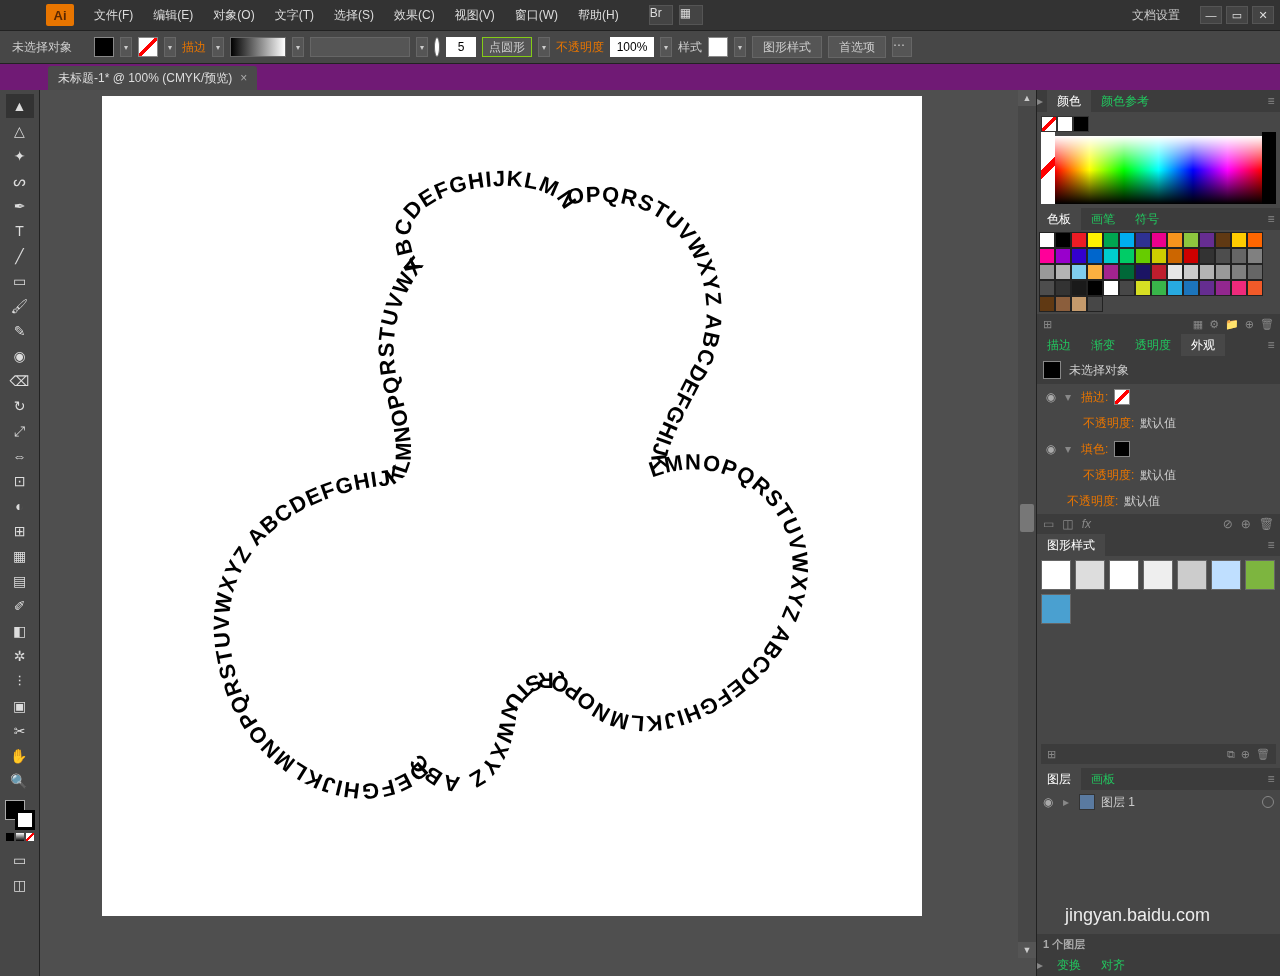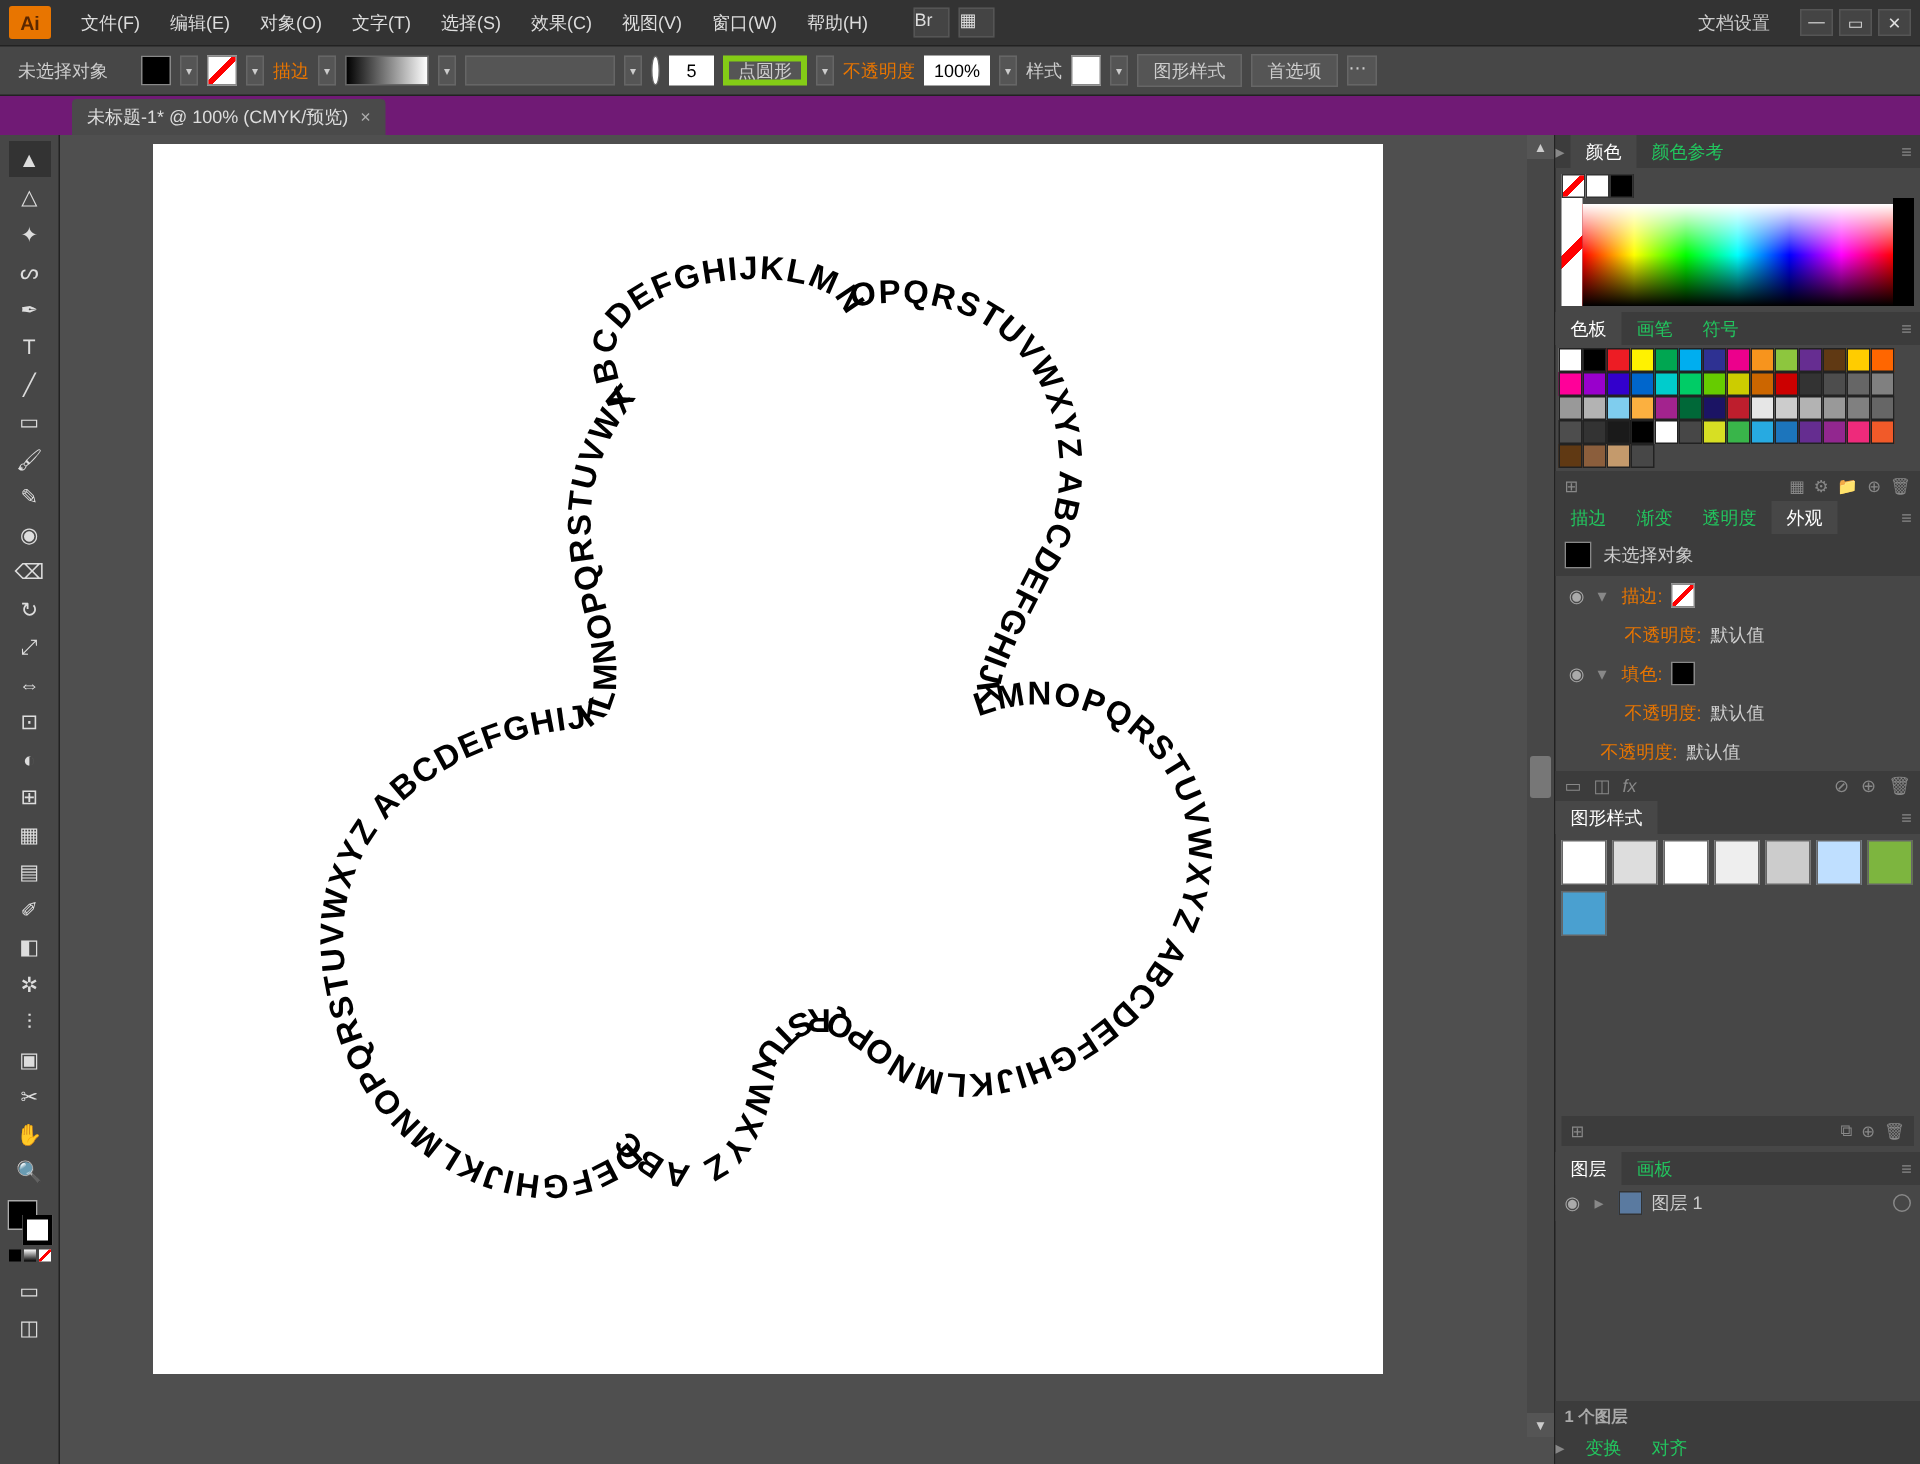--- a/index.html
+++ b/index.html
@@ -1,33 +1,33 @@
 <!DOCTYPE html>
 <html><head>
 <meta charset="utf-8">
 <style>
 * { margin: 0; padding: 0; box-sizing: border-box; font-family: sans-serif; user-select: none; }
 body { width: 1280px; height: 976px; background: #333; overflow: hidden; position: relative; }
 .menubar { height: 30px; background: #333; display: flex; align-items: center; padding: 0 6px; font-size: 12px; color: #ddd; }
-.menubar .logo { width: 28px; height: 22px; background: #e87500; color: #5a2700; font-weight: bold; display: flex; align-items: center; justify-content: center; border-radius: 2px; margin-right: 10px; font-size: 13px; }
+.menubar .logo { width: 28px; height: 22px; background: #e87500; color: #5a2700; font-weight: bold; display: flex; align-items: center; justify-content: center; border-radius: 2px; margin-right: 10px; font-size: 13px; margin-left: 40px; }
 .menubar .mitem { padding: 0 10px; cursor: default; }
 .menubar .spacer { flex: 1; }
 .menubar .iconbtn { width: 24px; height: 20px; background: #444; margin: 0 3px; border: 1px solid #555; }
 .menubar .rightlbl { padding: 0 10px; color: #ccc; }
 .winbtns { display: flex; gap: 4px; margin-left: 10px; }
 .winbtn { width: 22px; height: 18px; background: #444; border: 1px solid #555; display: flex; align-items: center; justify-content: center; color: #ddd; font-size: 11px; }
 
 .ctrlbar { height: 34px; background: #474747; border-top: 1px solid #222; border-bottom: 1px solid #222; display: flex; align-items: center; padding: 0 12px; font-size: 12px; color: #ccc; gap: 6px; }
 .ctrlbar .swatch { width: 20px; height: 20px; border: 1px solid #888; }
 .ctrlbar .dd { width: 12px; height: 20px; background: #555; border:1px solid #666; display:flex; align-items:center; justify-content:center; font-size:8px; }
 .ctrlbar .lbl-o { color: #e87500; }
 .ctrlbar .grad { width: 56px; height: 20px; background: linear-gradient(to right,#000,#fff); border:1px solid #666; }
 .ctrlbar .wide { width: 100px; height: 20px; background: #555; border:1px solid #666; }
 .ctrlbar .num { width: 30px; height: 20px; background: #fff; color:#000; display:flex; align-items:center; justify-content:center; }
-.ctrlbar .sel { height: 20px; background: #555; border:4px solid #84cc16; padding: 0 6px; display:flex; align-items:center; }
+.ctrlbar .sel { height: 20px; background: #555; border:1px solid #84cc16; padding: 0 6px; display:flex; align-items:center; }
 .ctrlbar .pct { width: 44px; height: 20px; background: #fff; color:#000; display:flex; align-items:center; justify-content:center; }
 .ctrlbar .btn { height: 22px; background: #555; border:1px solid #666; padding: 0 10px; display:flex; align-items:center; }
 
 .tabbar { height: 26px; background: #701a75; display: flex; align-items: flex-end; padding-left: 48px; }
 .doctab { height: 24px; background: #4a4a4a; color: #ddd; font-size: 12px; padding: 0 10px; display: flex; align-items: center; gap: 8px; border-top-left-radius: 3px; border-top-right-radius: 3px; }
 .doctab .x { color: #aaa; }
 
 .workarea { position: absolute; top: 90px; left: 0; right: 0; bottom: 0; display: flex; }
 .tools { width: 40px; background: #474747; border-right: 1px solid #222; padding: 4px 0; display: flex; flex-direction: column; align-items: center; gap: 1px; }
 .tool { width: 28px; height: 24px; display: flex; align-items: center; justify-content: center; color: #ddd; font-size: 14px; cursor: default; }
@@ -434,13 +434,14 @@
 
     <div class="ptabs">
       <div style="width:10px;color:#888">▸</div>
       <div class="ptab off">变换</div>
       <div class="ptab off">对齐</div>
     </div>
   </div>
 </div>
 
 <div class="watermark">
+  <div class="small">jingyan.baidu.com</div>
 </div>
 
 </body></html>

